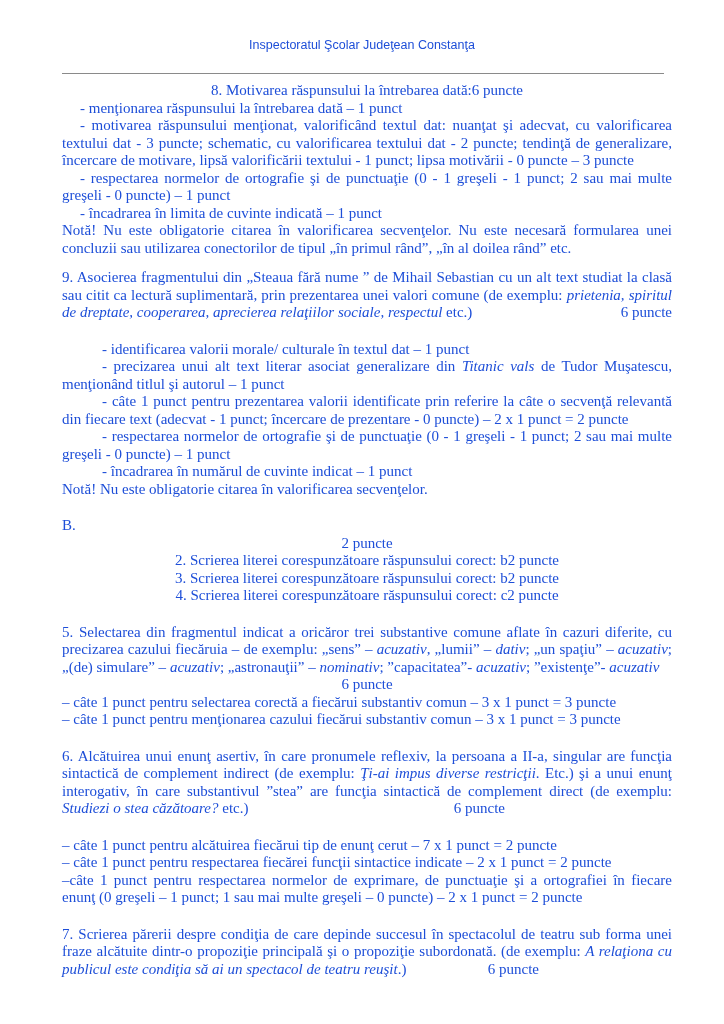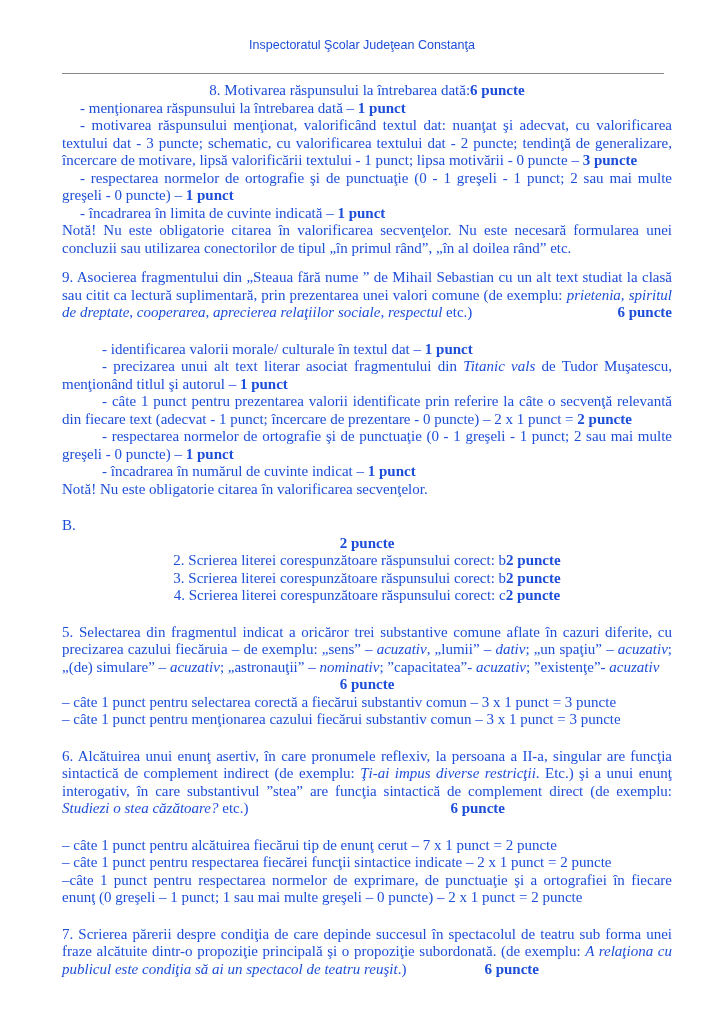--- a/index.html
+++ b/index.html
@@ -25,21 +25,21 @@
     border:none;
     border-top:1.5px solid #8a8a8a;
     margin:20px 60px 8px 62px;
   }
   .content { margin:0 52px 0 62px; }
   .para { text-align:justify; }
   .ind1 { text-indent:18px; }
   .ind2 { text-indent:40px; }
   .rel { position:relative; }
   .row { display:flex; justify-content:center; }
-  .b { font-weight:bold; }
+  .b { font-weight:normal; }
   .i { font-style:italic; }
   .tail { position:absolute; bottom:0; font-weight:bold; }
   .tail-r0   { right:0; }
   .tail-r167 { right:167px; }
   .tail-r133 { right:133px; }
   .gap    { height:12px; }
   .gap-lg { height:19px; }
   .footer {
     position:absolute;
     top:958px; left:50px; right:26px;
@@ -69,21 +69,21 @@
       </div>
       <div class="para ind1"><span>- menţionarea răspunsului la întrebarea dată – </span><span class="b">1 punct</span></div>
       <div class="para ind1"><span>- motivarea răspunsului menţionat, valorificând textul dat: nuanţat şi adecvat, cu valorificarea textului dat - 3 puncte; schematic, cu valorificarea textului dat - 2 puncte; tendinţă de generalizare, încercare de motivare, lipsă valorificării textului - 1 punct; lipsa motivării - 0 puncte – </span><span class="b">3 puncte</span></div>
       <div class="para ind1"><span>- respectarea normelor de ortografie şi de punctuaţie (0 - 1 greşeli - 1 punct; 2 sau mai multe greşeli - 0 puncte) – </span><span class="b">1 punct</span></div>
       <div class="para ind1"><span>- încadrarea în limita de cuvinte indicată – </span><span class="b">1 punct</span></div>
       <div class="para"><span>Notă! Nu este obligatorie citarea în valorificarea secvenţelor. Nu este necesară formularea unei concluzii sau utilizarea conectorilor de tipul „în primul rând”, „în al doilea rând” etc.</span></div>
       <div class="gap"></div>
       <div class="para rel"><span>9. Asocierea fragmentului din „Steaua fără nume ” de Mihail Sebastian cu un alt text studiat la clasă sau citit ca lectură suplimentară, prin prezentarea unei valori comune (de exemplu: </span><span class="i">prietenia, spiritul de dreptate, cooperarea, aprecierea relaţiilor sociale, respectul</span><span> etc.)</span><span class="tail tail-r0"><span class="b">6 puncte</span></span></div>
       <div class="gap gap-lg"></div>
       <div class="para ind2"><span>- identificarea valorii morale/ culturale în textul dat – </span><span class="b">1 punct</span></div>
-      <div class="para ind2"><span>- precizarea unui alt text literar asociat fragmentului din </span><span class="i">Titanic vals</span><span> de Tudor Muşatescu, menţionând titlul şi autorul – </span><span class="b">1 punct</span></div>
+      <div class="para ind2"><span>- precizarea unui alt text literar asociat generalizare din </span><span class="i">Titanic vals</span><span> de Tudor Muşatescu, menţionând titlul şi autorul – </span><span class="b">1 punct</span></div>
       <div class="para ind2"><span>- câte 1 punct pentru prezentarea valorii identificate prin referire la câte o secvenţă relevantă din fiecare text (adecvat - 1 punct; încercare de prezentare - 0 puncte) – 2 x 1 punct = </span><span class="b">2 puncte</span></div>
       <div class="para ind2"><span>- respectarea normelor de ortografie şi de punctuaţie (0 - 1 greşeli - 1 punct; 2 sau mai multe greşeli - 0 puncte) – </span><span class="b">1 punct</span></div>
       <div class="para ind2"><span>- încadrarea în numărul de cuvinte indicat – </span><span class="b">1 punct</span></div>
       <div class="para"><span>Notă! Nu este obligatorie citarea în valorificarea secvenţelor.</span></div>
       <div class="gap gap-lg"></div>
       <div class="para"><span>B.</span></div>
       <div class="row">
         <span><span class="b">2 puncte</span></span>
       </div>
       <div class="row">

